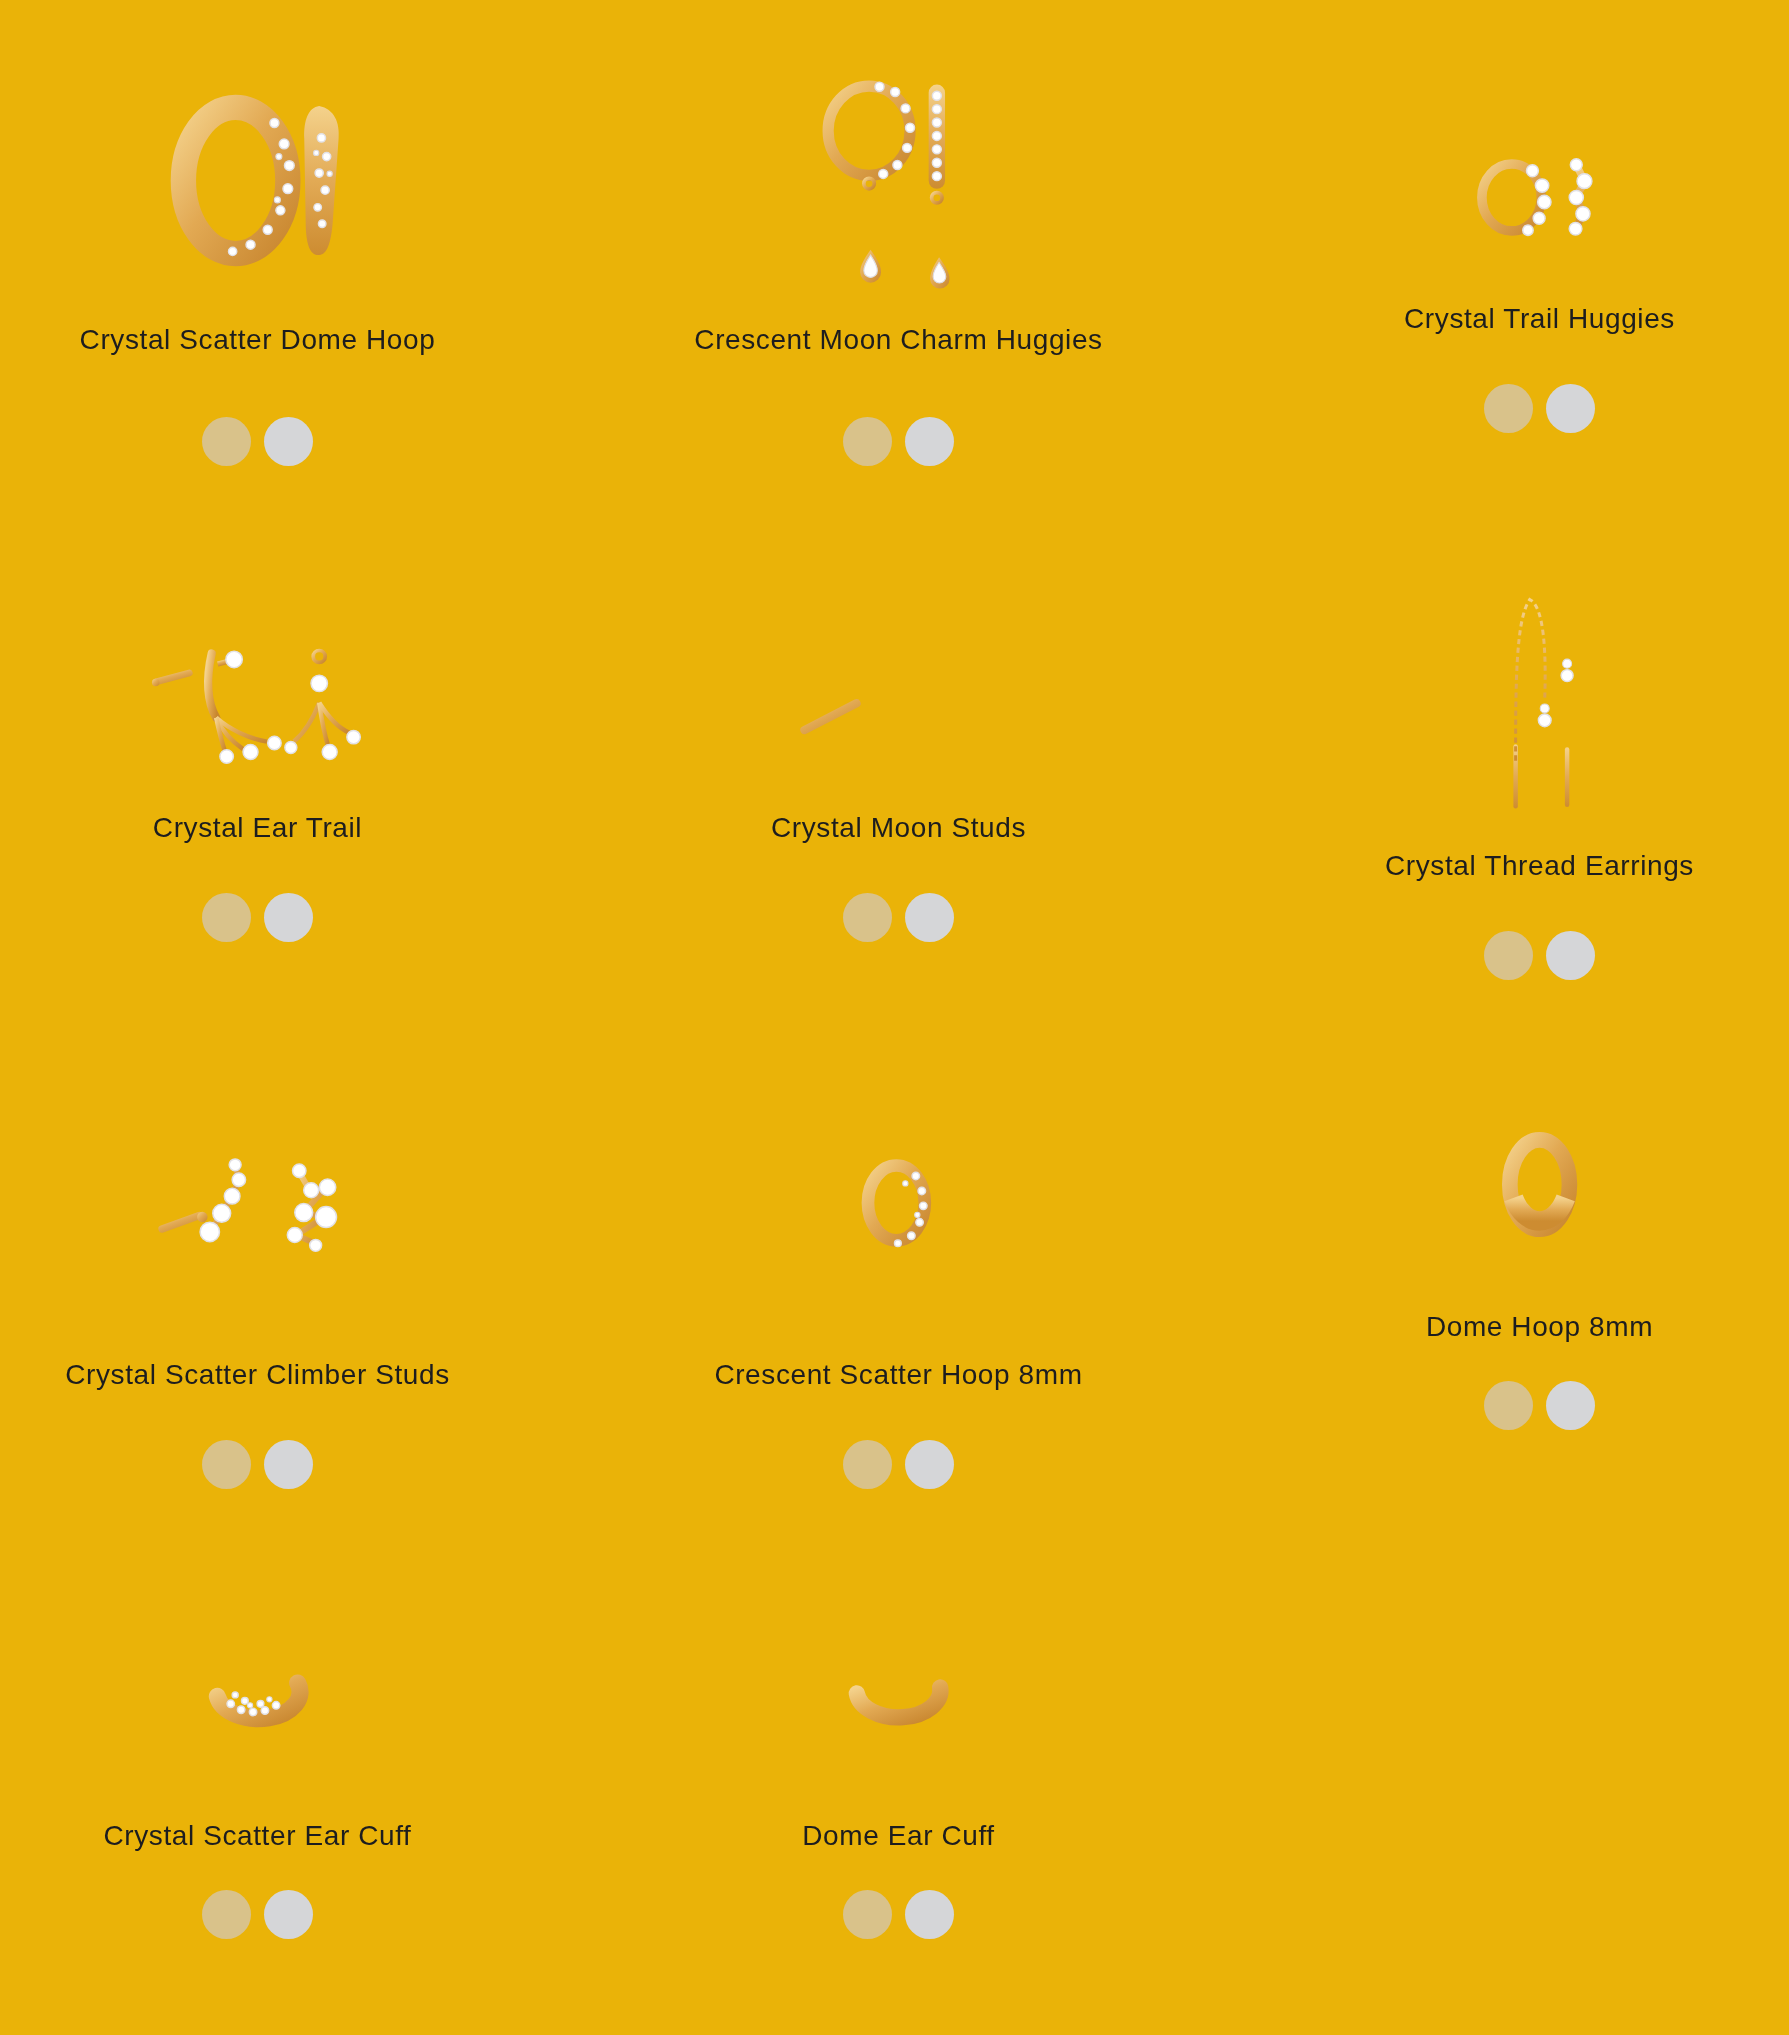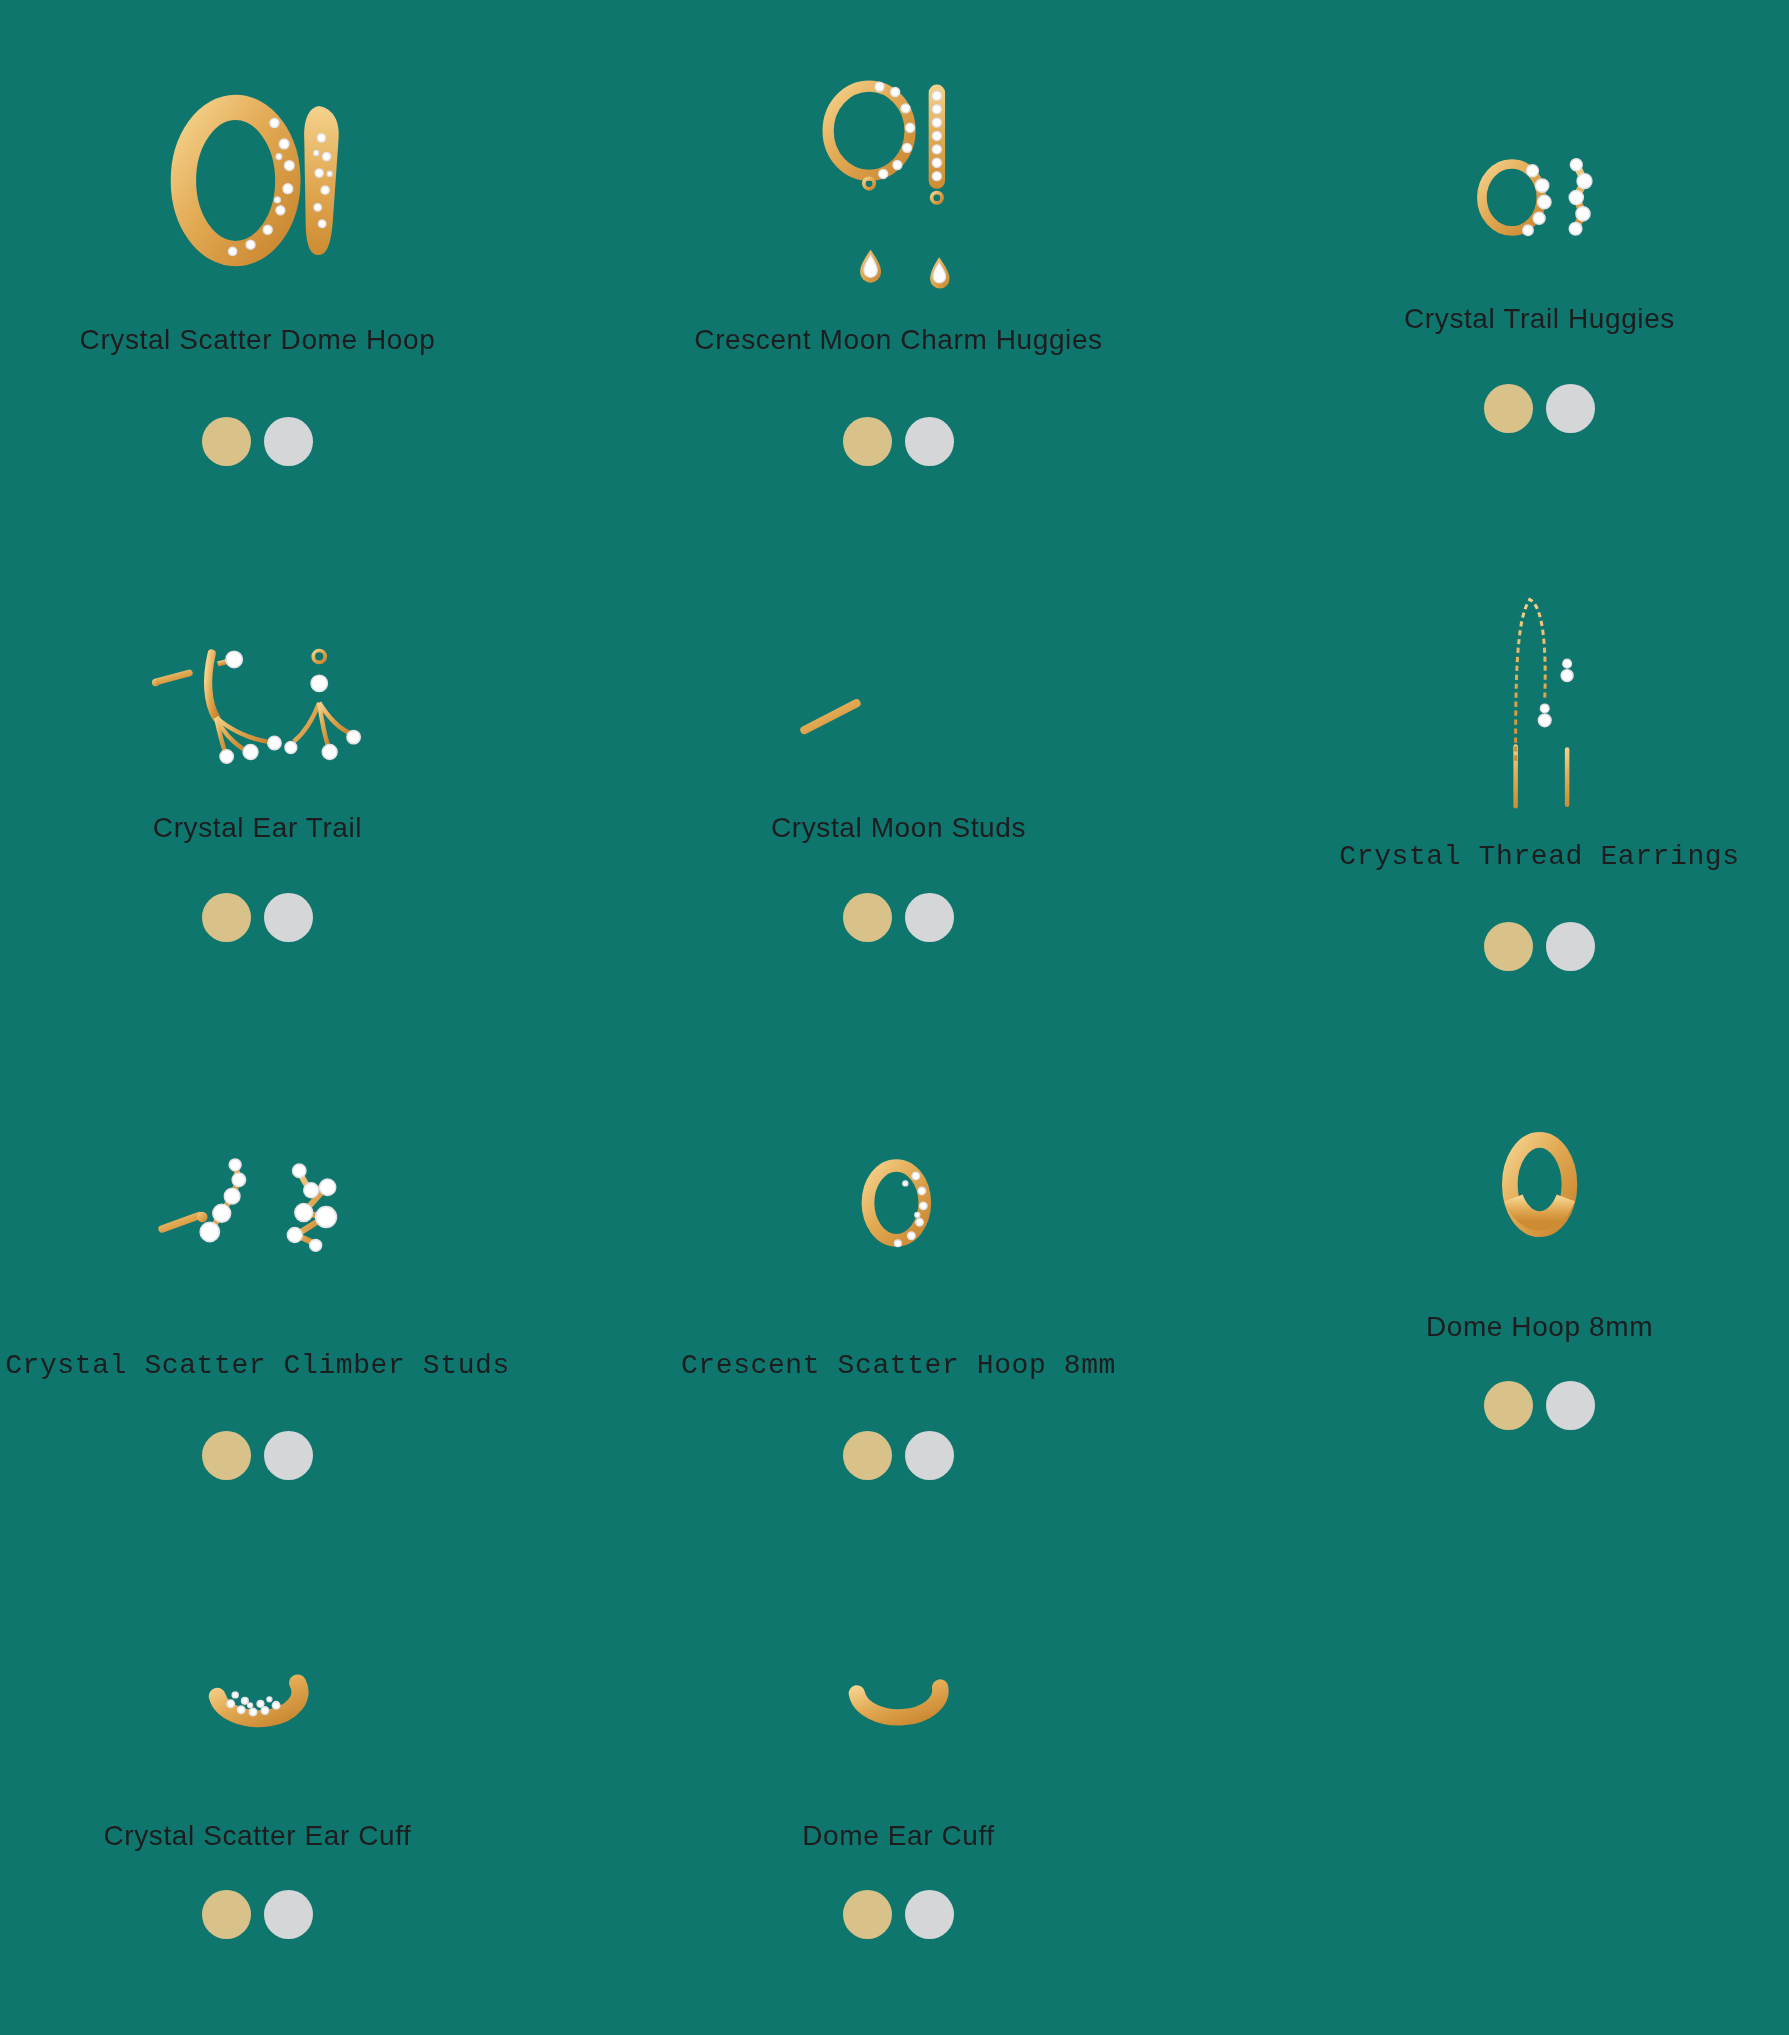--- a/index.html
+++ b/index.html
@@ -26,21 +26,21 @@
   .r2 .img-box svg{transform:translateY(43px);}
   .r3 .img-box svg{transform:translateY(31px);}
   .r4 .img-box svg{transform:translateY(13.4px);}
   figcaption.title{
     font-size:28px;line-height:28px;height:28px;
     font-weight:500;letter-spacing:0.6px;color:#1d1d1f;
     text-align:center;cursor:pointer;white-space:nowrap;
   }
   .r1 .title{margin-top:20px;}
   .r2 .title{margin-top:-1.5px;text-align:center;}
-  .r3 .title{margin-top:28px;font-family:Liberation Mono, monospace;}
+  .r3 .title{margin-top:37px;}
   .r4 .title{margin-top:-11.2px;}
   .swatches{display:flex;column-gap:13.4px;}
   .r1 .swatches{margin-top:63px;}
   .r2 .swatches{margin-top:51px;}
   .r3 .swatches{margin-top:51px;}
   .r4 .swatches{margin-top:40px;}
   button.sw{
     width:49px;height:49px;border-radius:50%;
     border:none;padding:0;cursor:pointer;background:#ccc;
   }
@@ -59,21 +59,21 @@
       <stop offset="1" stop-color="#c8862f"></stop>
     </linearGradient>
     <linearGradient id="gldv" x1="0" y1="0" x2="0" y2="1">
       <stop offset="0" stop-color="#f4d28c"></stop>
       <stop offset="0.5" stop-color="#e2aa55"></stop>
       <stop offset="1" stop-color="#cd8c31"></stop>
     </linearGradient>
   </defs>
 </svg>
 
-<div class="viewport" style="background: #0f766e;">
+<div class="viewport" style="background: #eab308;">
   <div class="grid">
 
     <figure class="card r1">
       <div class="img-box">
         <svg width="194" height="224" viewBox="0 0 260 300">
           <ellipse cx="100" cy="152" rx="70" ry="98" fill="none" stroke="url(#gld)" stroke-width="34"></ellipse>
           <circle class="gem" cx="152" cy="75" r="6"></circle>
             <circle class="gem" cx="165" cy="103" r="6.5"></circle>
           <circle class="gem" cx="172" cy="132" r="6.5"></circle>
             <circle class="gem" cx="170" cy="163" r="6.5"></circle>

